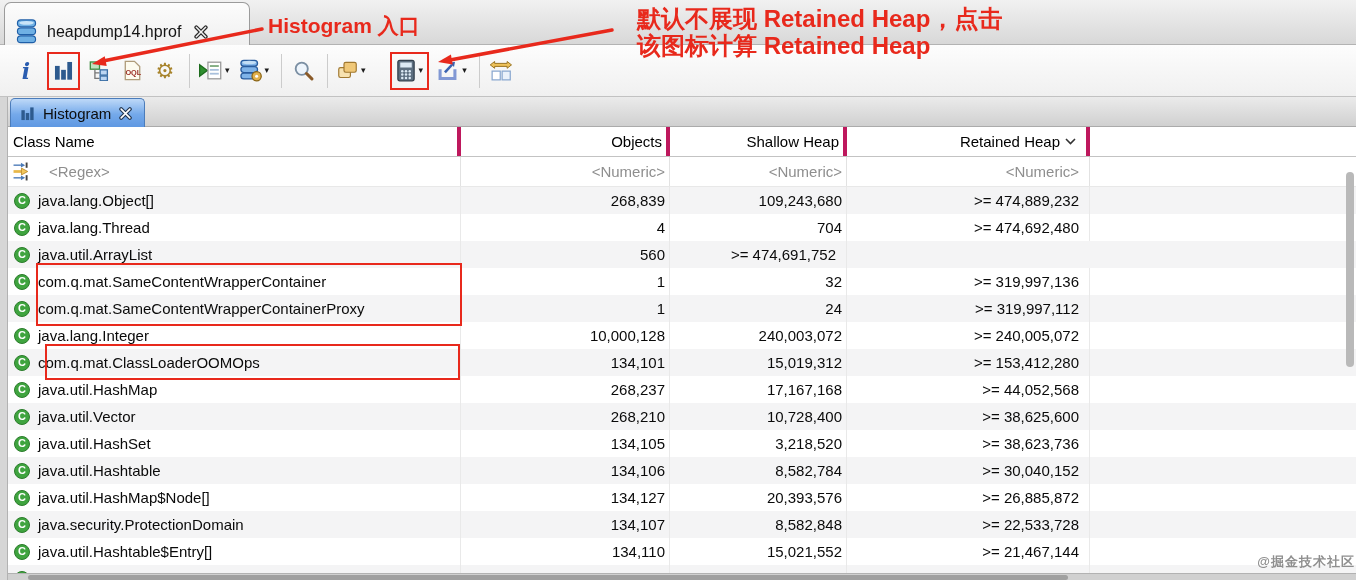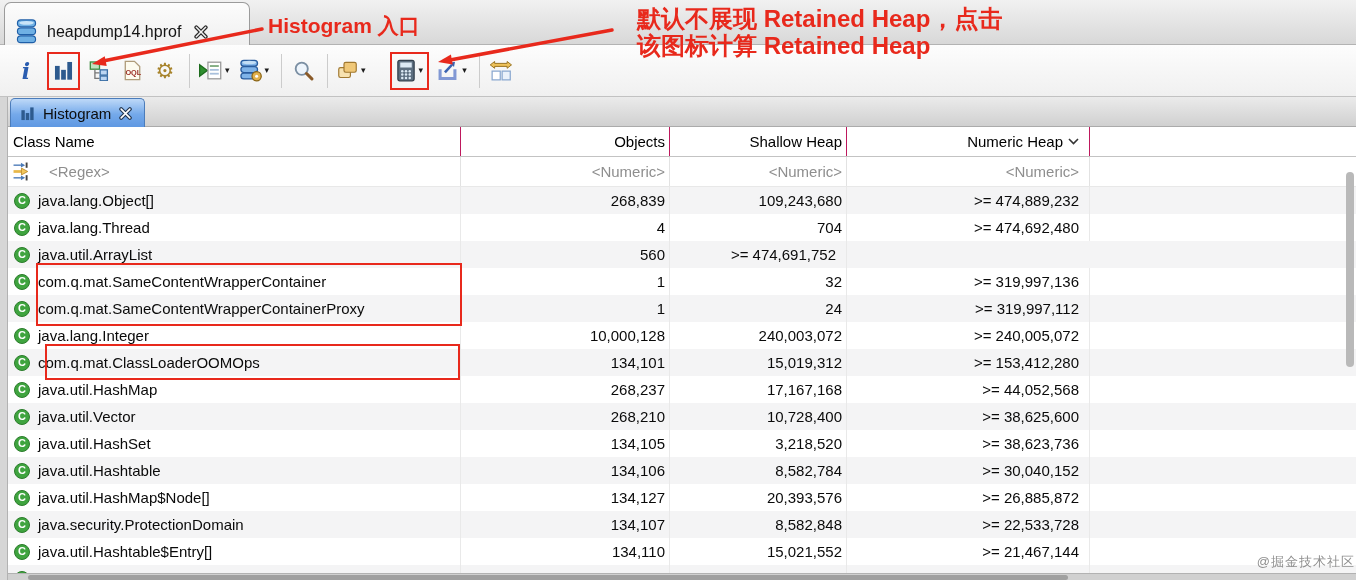--- a/index.html
+++ b/index.html
@@ -39,21 +39,21 @@
     display:flex;align-items:center;gap:8px;padding:0 12px 0 9px;
     background:linear-gradient(#bed9f8,#74a9ea 55%,#5f98e2);
     border:1px solid #4b7cba;border-bottom:none;border-radius:5px 5px 0 0;}
   .view-tab .label{font-size:15px;color:#0d0d0d;font-weight:normal;}
 
   
   .table{position:absolute;left:8px;top:127px;width:1348px;height:453px;background:#fff;overflow:hidden;}
   .grid-row{display:grid;grid-template-columns:453px 209px 177px 243px 1fr;}
   .thead{height:30px;border-bottom:1px solid #c3c3c3;box-sizing:border-box;}
   .th{display:flex;align-items:center;font-size:15px;color:#000;
-    border-right:1px solid #be185d;box-sizing:border-box;padding:0 4px;white-space:nowrap;}
+    border-right:4px solid #be185d;box-sizing:border-box;padding:0 4px;white-space:nowrap;}
   .th.name{padding-left:5px;}
   .th.num{justify-content:flex-end;}
   .th.r{padding-right:10px;}
   .th.rest{border-right:none;}
   .sort-ic{margin-left:5px;display:inline-flex;}
   .tfilter{height:30px;border-bottom:1px solid #e8e8e8;box-sizing:border-box;color:#8e8e8e;font-size:15px;}
   .tf{display:flex;align-items:center;border-right:1px solid #e2e2e2;box-sizing:border-box;
     padding:0 4px;white-space:nowrap;}
   .tf.name{padding-left:5px;gap:17px;color:#8e8e8e;}
   .tf.num{justify-content:flex-end;}
@@ -77,21 +77,21 @@
   #anno2{left:637px;top:5px;font-size:24px;line-height:27px;}
   .overlay{position:absolute;left:0;top:0;z-index:40;pointer-events:none;}
   .red-row-box{position:absolute;border:2px solid #e8291c;z-index:30;pointer-events:none;box-sizing:border-box;}
 
   
   .vscroll{position:absolute;left:1346px;top:172px;width:8px;height:195px;background:#b9b9b9;
     border-radius:4px;z-index:35;}
   .hscroll{position:absolute;left:8px;top:573px;width:1348px;height:7px;background:#d0d0d0;
     border-top:1px solid #b2b2b2;z-index:35;box-sizing:border-box;}
   .hthumb{position:absolute;left:20px;top:1px;width:1040px;height:5px;background:#a0a0a0;border-radius:3px;}
-  .watermark{position:absolute;right:1px;top:553px;font-size:13px;color:#8f8f8f;z-index:36;letter-spacing:1px;}
+  .watermark{position:absolute;right:1px;top:553px;font-size:13px;color:#8f8f8f;z-index:36;letter-spacing:1px;font-weight:bold;}
 </style>
 </head>
 <body>
 
 <div class="screen">
 
   <div class="editor-tabbar">
     <div class="editor-tab">
       <span style="display:inline-flex;">
         <svg width="23" height="25" viewBox="0 0 20 22">
@@ -266,21 +266,21 @@
       <div class="th name">
         <span>Class Name</span>
         </div>
       <div class="th num">
         <span>Objects</span>
         </div>
       <div class="th num">
         <span>Shallow Heap</span>
         </div>
       <div class="th num r">
-        <span>Numeric Heap</span>
+        <span>Retained Heap</span>
         <span class="sort-ic">
           <svg width="11" height="7" viewBox="0 0 11 7">
               <polyline points="1,1 5.5,5.5 10,1" fill="none" stroke="#333" stroke-width="1.6"></polyline>
             </svg>
         </span>
       </div>
       <div class="th rest"></div>
     </div>
     <div class="tfilter grid-row">
       <div class="tf name">

